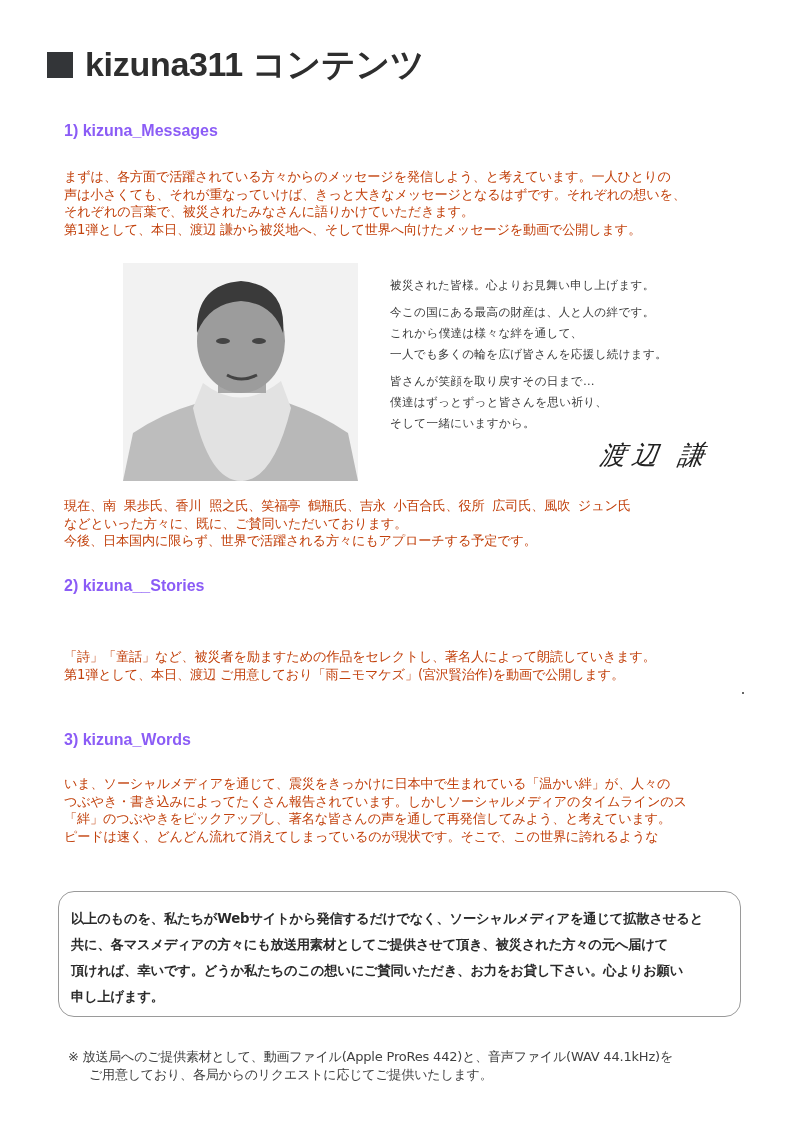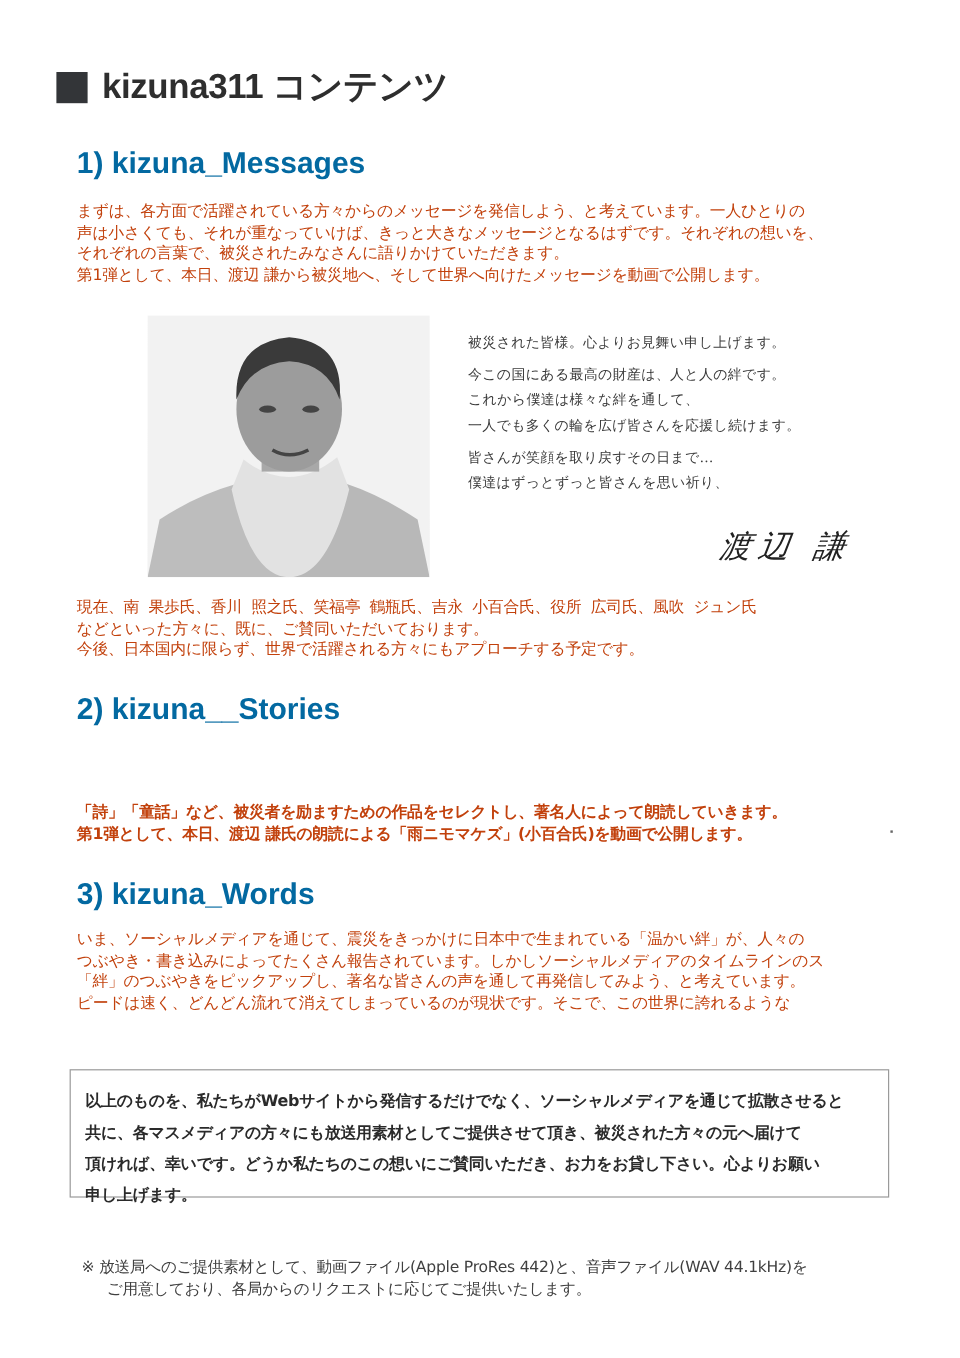--- a/index.html
+++ b/index.html
@@ -5,27 +5,27 @@
     html, body { margin: 0; padding: 0; background: #ffffff; }
     body {
       width: 800px; height: 1132px; position: relative; overflow: hidden;
       font-family: "DejaVu Sans", "Liberation Sans", sans-serif;
       color: #2b2b2b;
     }
     .title {
       position: absolute; left: 47px; top: 42px;
       display: flex; align-items: center;
       font-family: "Liberation Sans", "DejaVu Sans", sans-serif;
-      font-weight: bold; font-size: 29px; color: #2e2e2e; letter-spacing: -0.3px; margin-top: 11px;
+      font-weight: bold; font-size: 34px; color: #2e2e2e; letter-spacing: -0.3px;
     }
     .title .sq { width: 26px; height: 26px; background: #333538; margin-right: 12px; }
     .h2 {
       position: absolute; left: 64px;
       font-family: "Liberation Sans", "DejaVu Sans", sans-serif;
-      font-weight: bold; font-size: 25px; color: #0369a1;
+      font-weight: bold; font-size: 16px; color: #8b5cf6;
     }
     .para {
       position: absolute; left: 64px; width: 690px;
       font-size: 13.2px; line-height: 17.5px; color: #c2410c;
       letter-spacing: -0.2px; white-space: nowrap;
     }
     .para div { white-space: nowrap; }
     .photo {
       position: absolute; left: 123px; top: 263px; width: 235px; height: 218px;
       background: linear-gradient(180deg, #f4f4f4 0%, #eeeeee 100%);
@@ -39,22 +39,22 @@
     }
     .quote .ln { height: 21px; line-height: 21px; white-space: nowrap; }
     .quote .gap { height: 6px; }
     .signature {
       position: absolute; left: 600px; top: 438px;
       font-family: "DejaVu Serif", "Liberation Serif", serif;
       font-size: 26px; font-style: italic; color: #222;
       letter-spacing: 6px; transform: skewX(-8deg);
     }
     .callout {
-      position: absolute; left: 58px; top: 891px; width: 683px; height: 107px;
-      border: 1.5px solid #9a9a9a; border-radius: 0;
+      position: absolute; left: 58px; top: 891px; width: 683px; height: 126px;
+      border: 1.5px solid #9a9a9a; border-radius: 16px;
       box-sizing: border-box; padding: 14px 12px 13px 12px;
     }
     .callout .ln {
       font-weight: bold; font-size: 13.3px; line-height: 26px; color: #2a2a2a;
       white-space: nowrap; letter-spacing: -0.2px;
     }
     .note {
       position: absolute; left: 68px; top: 1048px;
       font-size: 13px; line-height: 17.5px; color: #404040; letter-spacing: -0.2px;
     }
@@ -101,33 +101,34 @@
 
 <div class="quote">
   <div class="ln">被災された皆様。心よりお見舞い申し上げます。</div>
   <div class="gap"></div>
   <div class="ln">今この国にある最高の財産は、人と人の絆です。</div>
   <div class="ln">これから僕達は様々な絆を通して、</div>
   <div class="ln">一人でも多くの輪を広げ皆さんを応援し続けます。</div>
   <div class="gap"></div>
   <div class="ln">皆さんが笑顔を取り戻すその日まで…</div>
   <div class="ln">僕達はずっとずっと皆さんを思い祈り、</div>
+  <div class="ln">そして一緒にいますから。</div>
 </div>
 <div class="signature">渡辺 謙</div>
 
 <div class="para" style="top:498px;font-family:Liberation Mono, monospace;">
   <div>現在、南 果歩氏、香川 照之氏、笑福亭 鶴瓶氏、吉永 小百合氏、役所 広司氏、風吹 ジュン氏</div>
   <div>などといった方々に、既に、ご賛同いただいております。</div>
   <div>今後、日本国内に限らず、世界で活躍される方々にもアプローチする予定です。</div>
 </div>
 
 <div class="h2" style="top:577px;">2) kizuna__Stories</div>
-<div class="para" style="top:669px;font-weight:bold;">
+<div class="para" style="top:648px;">
   <div>「詩」「童話」など、被災者を励ますための作品をセレクトし、著名人によって朗読していきます。</div>
-  <div>第1弾として、本日、渡辺 謙氏の朗読による「雨ニモマケズ」(小百合氏)を動画で公開します。</div>
+  <div>第1弾として、本日、渡辺 ご用意しており「雨ニモマケズ」(宮沢賢治作)を動画で公開します。</div>
 </div>
 
 <div class="dot"></div>
 
 <div class="h2" style="top:731px;">3) kizuna_Words</div>
 <div class="para" style="top:775px;">
   <div>いま、ソーシャルメディアを通じて、震災をきっかけに日本中で生まれている「温かい絆」が、人々の</div>
   <div>つぶやき・書き込みによってたくさん報告されています。しかしソーシャルメディアのタイムラインのス</div>
   <div>「絆」のつぶやきをピックアップし、著名な皆さんの声を通して再発信してみよう、と考えています。</div>
   <div>ピードは速く、どんどん流れて消えてしまっているのが現状です。そこで、この世界に誇れるような</div>

